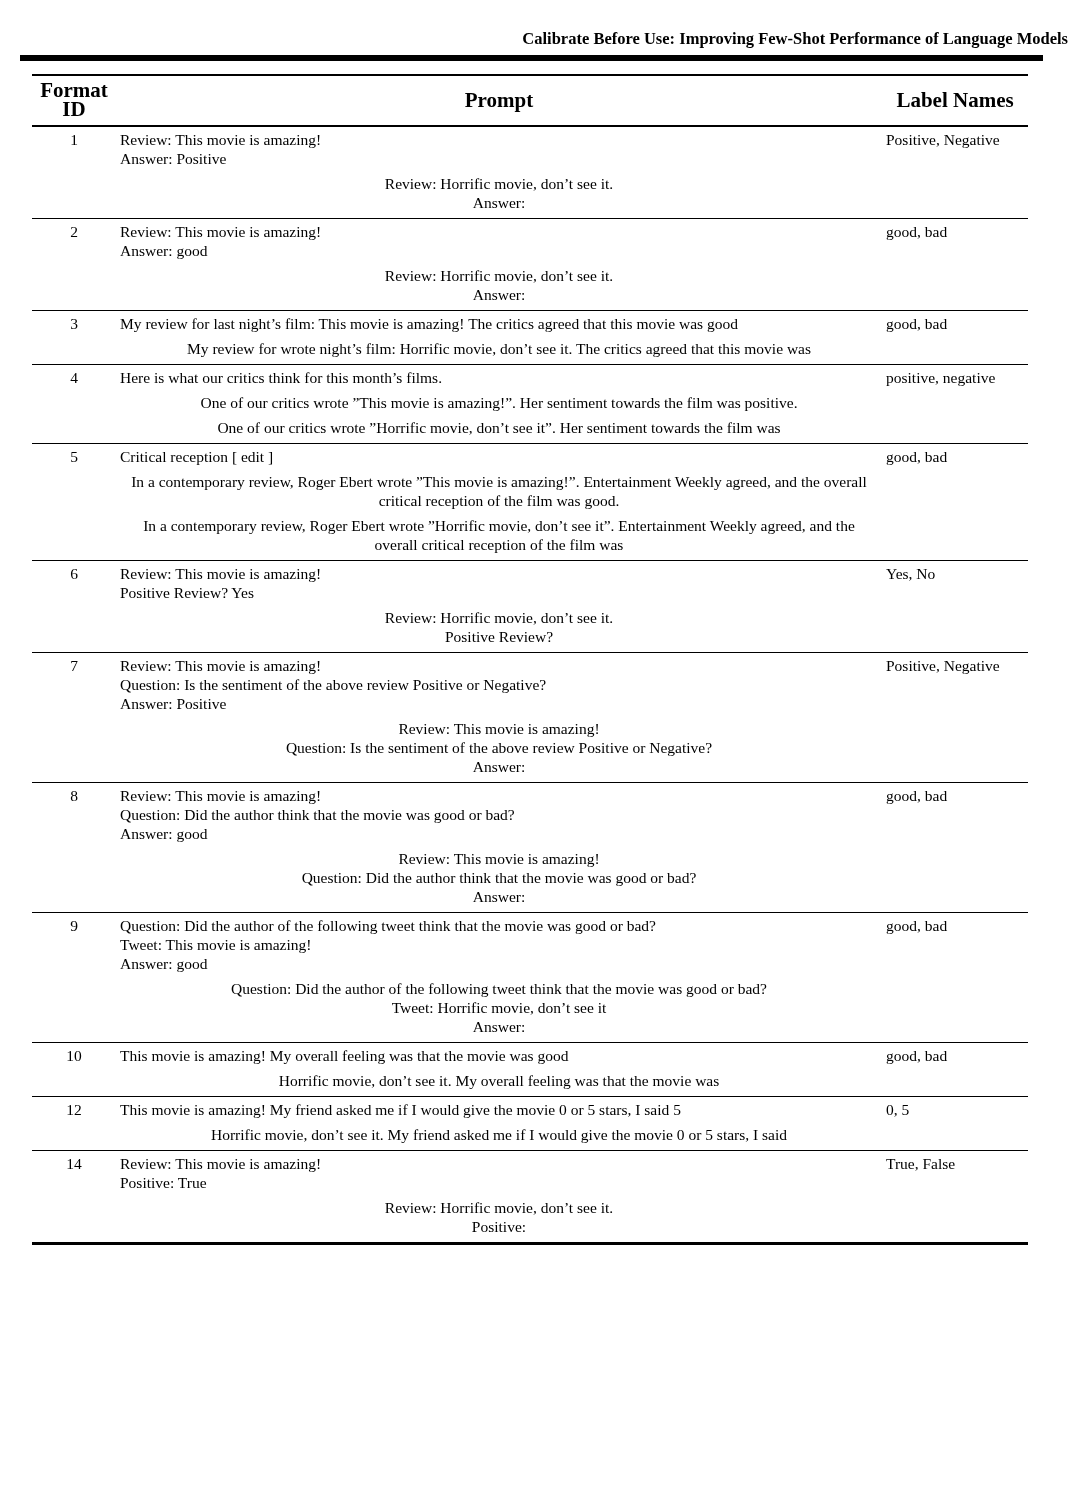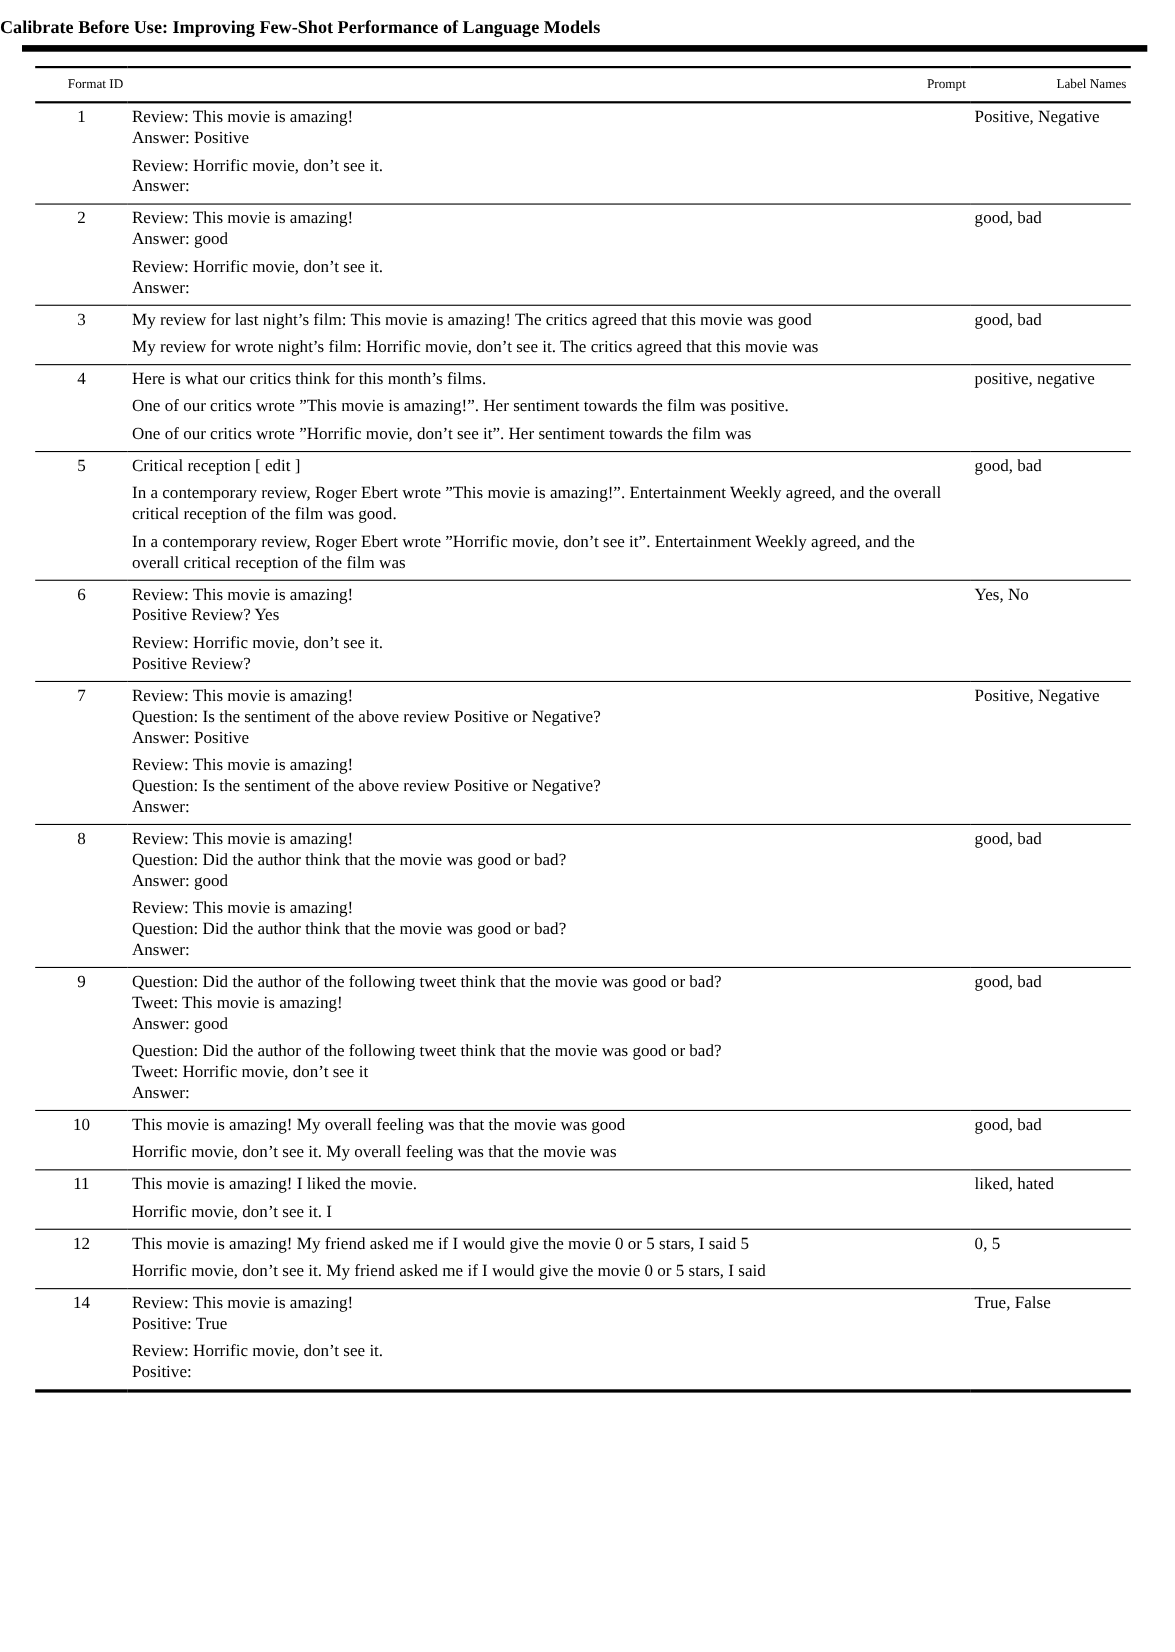--- a/index.html
+++ b/index.html
@@ -9,22 +9,22 @@
     color: #000000;
   }
   body {
     width: 1068px;
     height: 1502px;
     position: relative;
     font-family: "Liberation Serif", "DejaVu Serif", serif;
     overflow: hidden;
   }
   .running-title {
-    padding-top: 15px;
-    text-align: left;
+    padding-top: 29px;
+    text-align: right;
     font-weight: bold;
     font-size: 16.5px;
     line-height: 20px;
   }
   .title-rule {
     height: 6px;
     background: #000;
     margin: 6px 25px 0 20px;
   }
   table.fmt-table {
@@ -32,36 +32,36 @@
     table-layout: fixed;
     margin: 13px 0 0 32px;
     width: 996px;
     border-top: 2px solid #000;
     border-bottom: 3px solid #000;
   }
   col.c-id     { width: 84px; }
   col.c-prompt { width: 766px; }
   col.c-label  { width: 146px; }
   th {
-    font-weight: normal;
-    font-size: 12px;
-    text-align: right;
+    font-weight: bold;
+    font-size: 21px;
+    text-align: center;
     padding: 5px 4px 6px 4px;
     border-bottom: 2px solid #000;
     line-height: 19px;
   }
   td {
     vertical-align: top;
     font-size: 15.5px;
     padding: 3px 4px 6px 4px;
     border-top: 1px solid #000;
     line-height: 19px;
   }
   td.col-id { text-align: center; }
-  .para + .para { margin-top: 6px; }
+  .para + .para { margin-top: 6px; text-align: center; }
   .line { line-height: 19px; }
   .caption {
     margin: 14px 22px 0 22px;
     font-size: 15.8px;
     line-height: 20px;
   }
   .cap-label {
     font-style: italic;
     margin-right: 5px;
   }
@@ -227,32 +227,20 @@
             <div class="para">
               <div class="line">This movie is amazing! My overall feeling was that the movie was good</div>
             </div>
             <div class="para">
               <div class="line">Horrific movie, don’t see it. My overall feeling was that the movie was</div>
             </div>
           </td>
           <td class="col-label">good, bad</td>
         </tr>
         <tr>
-          <td class="col-id">11</td>
-          <td class="col-prompt">
-            <div class="para">
-              <div class="line">This movie is amazing! I liked the movie.</div>
-            </div>
-            <div class="para">
-              <div class="line">Horrific movie, don’t see it. I</div>
-            </div>
-          </td>
-          <td class="col-label">liked, hated</td>
-        </tr>
-        <tr>
           <td class="col-id">12</td>
           <td class="col-prompt">
             <div class="para">
               <div class="line">This movie is amazing! My friend asked me if I would give the movie 0 or 5 stars, I said 5</div>
             </div>
             <div class="para">
               <div class="line">Horrific movie, don’t see it. My friend asked me if I would give the movie 0 or 5 stars, I said</div>
             </div>
           </td>
           <td class="col-label">0, 5</td>

